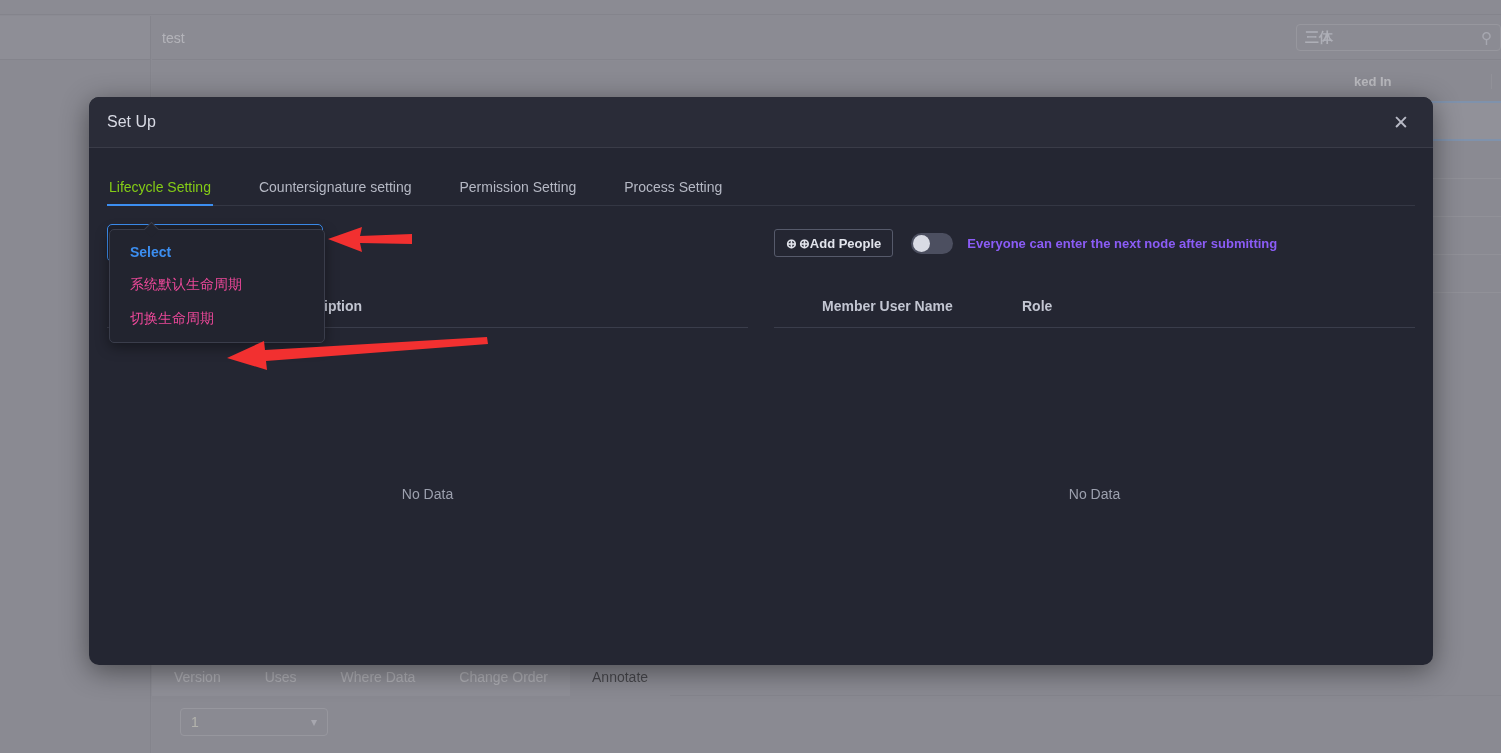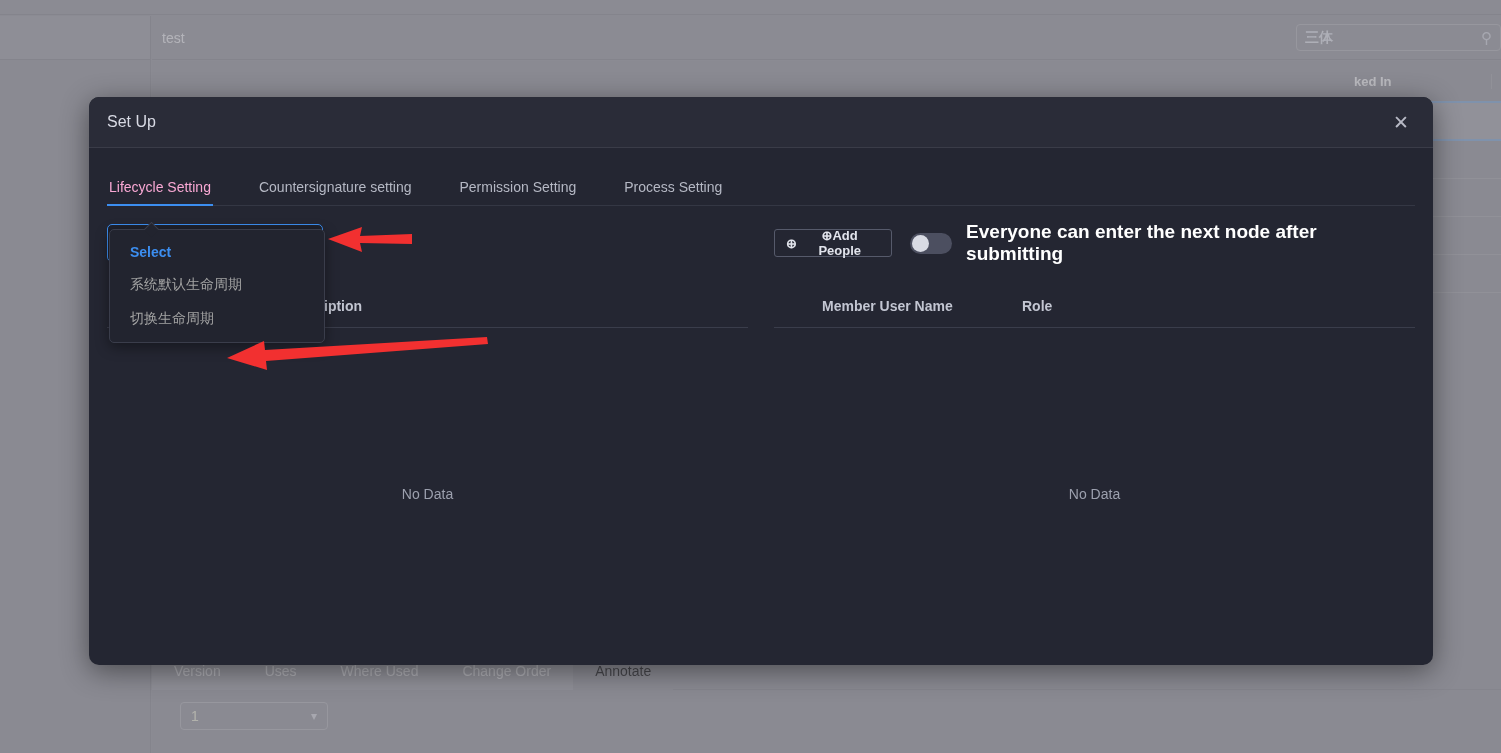--- a/index.html
+++ b/index.html
@@ -60,21 +60,21 @@
   .bg-th.col-checked { width: 150px; }
   .bg-row {
     height: 38px; display: flex; align-items: center;
     border-bottom: 1px solid #a6a6ac;
   }
   .bg-row.selected { background: #a7a7ad; border-bottom: 2px solid #7fa8d8;}
   .bg-td { color: #f0f0f2; font-size: 13px; padding: 0 12px; width: 150px;}
 
   
   .bg-bottom {
-    position: absolute; left: 152px; bottom: 8px; width: 1349px; height: 93px;
+    position: absolute; left: 152px; bottom: 2px; width: 1349px; height: 93px;
     background: #97979d;
   }
   .bg-bottom-tabs {
     display: flex; align-items: center; height: 38px;
     border-bottom: 1px solid #8d8d93;
   }
   .bg-bottom-tab {
     padding: 0 22px; height: 38px; line-height: 38px;
     font-size: 14px; color: #e8e8ea; background: #a3a3a9;
     cursor: pointer;
@@ -124,21 +124,21 @@
   .tabs {
     display: flex; align-items: flex-end;
     height: 44px; margin-top: 14px;
     border-bottom: 1px solid #343744;
   }
   .tab {
     font-size: 14px; color: #b5b8c4; cursor: pointer;
     padding: 0 2px 10px 2px; margin-right: 44px;
     position: relative;
   }
-  .tab.active { color: #f9a8d4; }
+  .tab.active { color: #84cc16; }
   .tab.active::after {
     content: ""; position: absolute; left: 0; right: 0; bottom: -1px;
     height: 2px; background: #3c8ef0;
   }
 
   .panes { display: flex; margin-top: 18px; }
   .pane-left { width: 660px; position: relative; }
   .pane-right { width: 660px; margin-left: 26px; position: relative; }
 
   
@@ -161,21 +161,21 @@
     box-shadow: 0 4px 14px rgba(0,0,0,0.4);
     z-index: 30;
   }
   .select-menu::before {
     content: ""; position: absolute; left: 36px; top: -6px;
     width: 10px; height: 10px; background: #22242f;
     border-left: 1px solid #3a3d4b; border-top: 1px solid #3a3d4b;
     transform: rotate(45deg);
   }
   .select-opt {
-    padding: 8px 20px; font-size: 14px; color: #a3a3a3; cursor: pointer;
+    padding: 8px 20px; font-size: 14px; color: #ec4899; cursor: pointer;
   }
   .select-opt.selected { color: #3c8ef0; font-weight: bold; }
 
   
   .dt-head {
     display: flex; align-items: center; height: 44px;
     border-bottom: 1px solid #3a3d4b; margin-top: 22px;
   }
   .dt-th {
     font-size: 14px; color: #c3c6d2; font-weight: bold;
@@ -205,21 +205,21 @@
     width: 42px; height: 21px; border-radius: 11px;
     background: #4c4f60; margin-left: 18px; position: relative;
     cursor: pointer;
   }
   .switch .knob {
     position: absolute; left: 2px; top: 2px;
     width: 17px; height: 17px; border-radius: 50%;
     background: #d9dbe4;
   }
   .switch-text {
-    margin-left: 14px; font-size: 19px; font-weight: bold; color: #ffffff;
+    margin-left: 14px; font-size: 13px; font-weight: bold; color: #8b5cf6;
   }
 
   
   #annots {
     position: absolute; inset: 0; pointer-events: none; z-index: 60;
   }
 </style>
 </head>
 <body>
 
@@ -264,21 +264,21 @@
         <div style="width:1190px"></div>
         <div class="bg-td">02-17 ...</div>
       </div>
     </div>
   </div>
 
   <div class="bg-bottom">
     <div class="bg-bottom-tabs">
       <div class="bg-bottom-tab">Version</div>
       <div class="bg-bottom-tab">Uses</div>
-      <div class="bg-bottom-tab">Where Used</div>
+      <div class="bg-bottom-tab">Where Data</div>
       <div class="bg-bottom-tab">Change Order</div>
       <div class="bg-bottom-tab active">Annotate</div>
     </div>
     <div class="bg-pager">
       <span class="bg-pager-val">1</span>
       <span class="bg-pager-caret">▾</span>
     </div>
   </div>
 </div>
 

